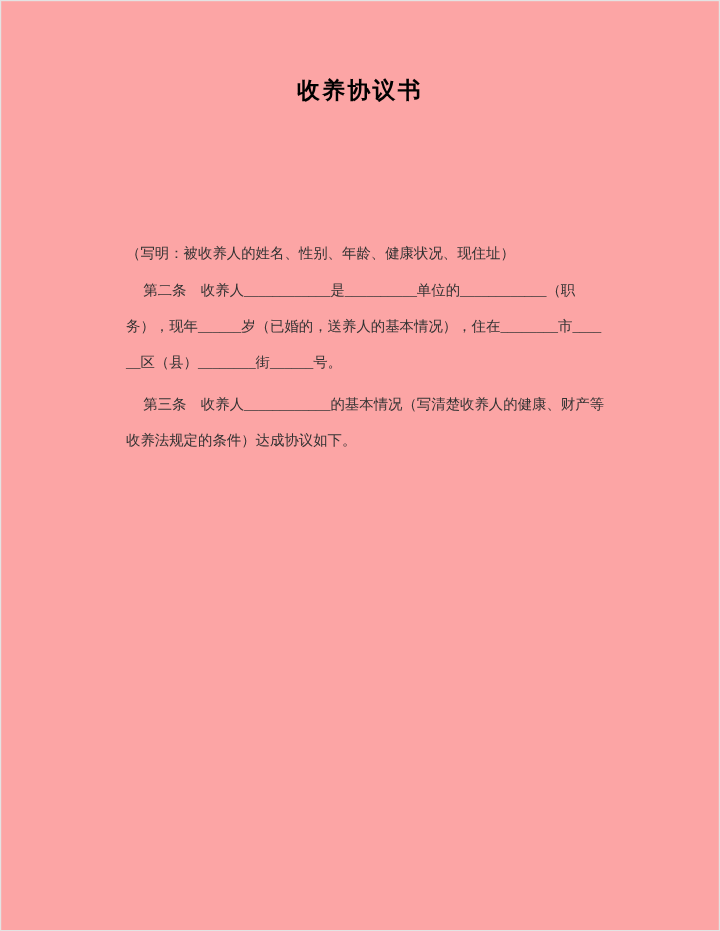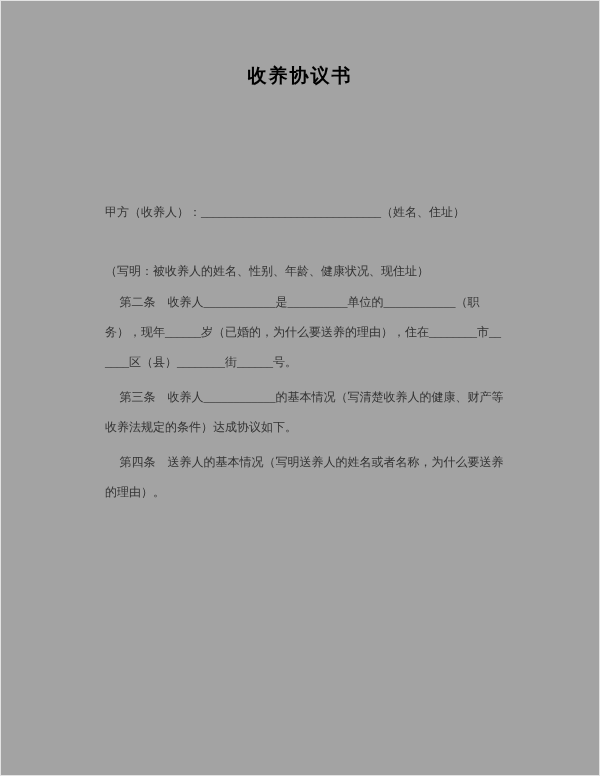--- a/index.html
+++ b/index.html
@@ -9,21 +9,21 @@
   }
   body {
     width: 600px;
     height: 776px;
     font-family: "Liberation Serif", "DejaVu Serif", serif;
   }
   .page {
     box-sizing: border-box;
     width: 600px;
     height: 776px;
-    background: #a3a3a3;
+    background: #fca5a5;
     border: 1px solid #e3e3e3;
     overflow: hidden;
   }
   .title {
     margin: 62px 0 0 0;
     text-align: center;
     font-size: 19px;
     font-weight: bold;
     color: #000000;
     letter-spacing: 2px;
@@ -51,27 +51,25 @@
     font-family: Liberation Mono, monospace;
   }
 </style>
 </head>
 <body>
 
 <div class="page">
   <h1 class="title">收养协议书</h1>
 
   <div class="doc-body">
-    <p class="para gap-lg">甲方（收养人）：______________________________（姓名、住址）</p>
 
 
 
 
     <p class="para note">（写明：被收养人的姓名、性别、年龄、健康状况、现住址）</p>
 
-    <p class="para article">第二条　收养人____________是__________单位的____________（职务），现年______岁（已婚的，为什么要送养的理由），住在________市______区（县）________街______号。</p>
+    <p class="para article">第二条　收养人____________是__________单位的____________（职务），现年______岁（已婚的，送养人的基本情况），住在________市______区（县）________街______号。</p>
 
     <p class="para article">第三条　收养人____________的基本情况（写清楚收养人的健康、财产等收养法规定的条件）达成协议如下。</p>
 
-    <p class="para article">第四条　送养人的基本情况（写明送养人的姓名或者名称，为什么要送养的理由）。</p>
 
   </div>
 </div>
 
 </body></html>

